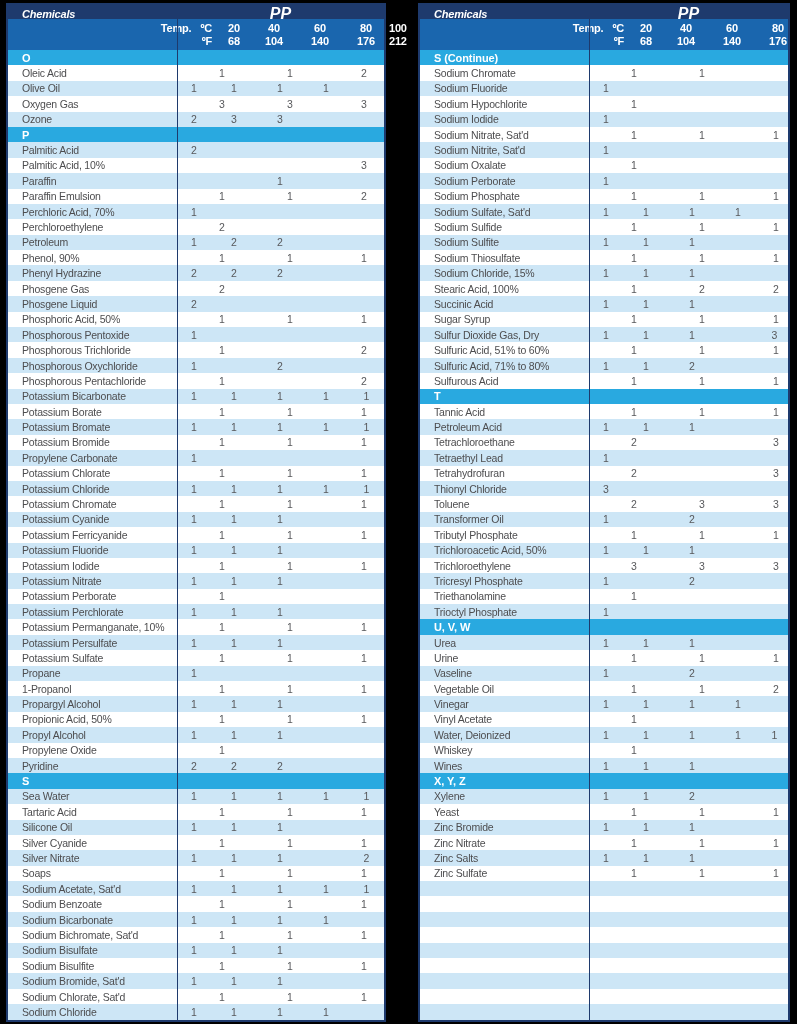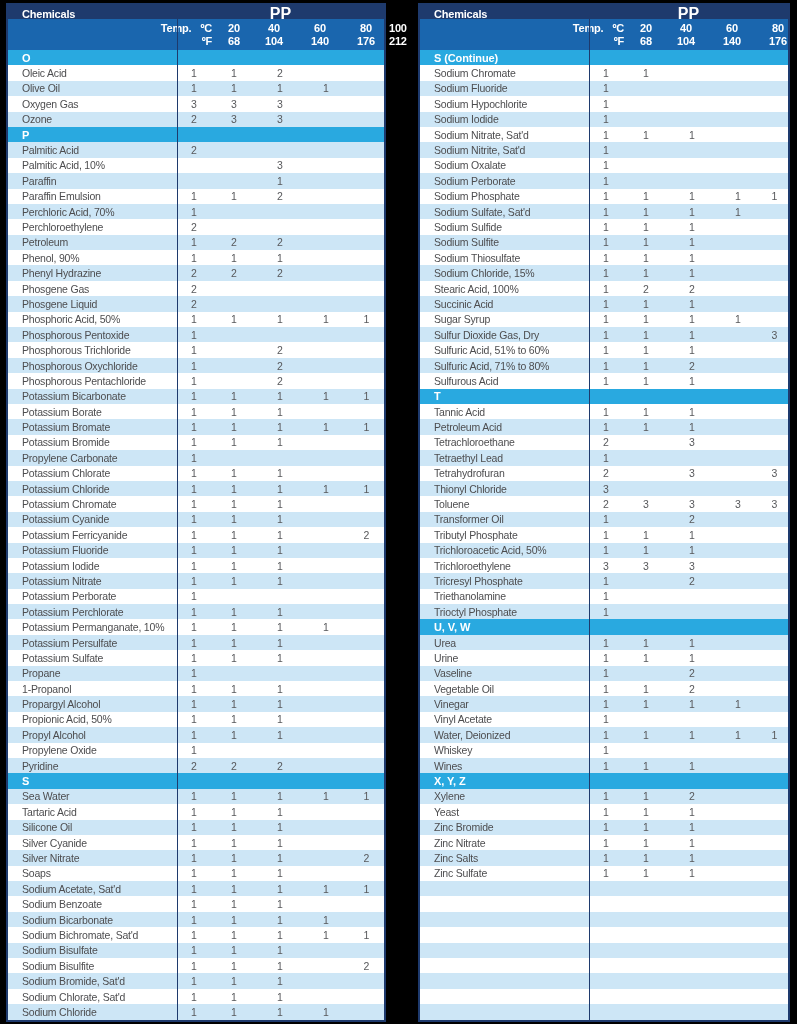--- a/index.html
+++ b/index.html
@@ -18,38 +18,38 @@
     border:2px solid var(--navy);display:flex;flex-direction:column;
   }
   .chem-table.left{left:6px;width:380px;}
   .chem-table.right{left:418px;width:372px;}
   .divider{
     position:absolute;left:169px;top:14px;bottom:0;width:1px;
     background:var(--navy);z-index:5;
   }
   .head-row{
     height:14px;flex:none;background:var(--navy);
-    display:grid;grid-template-columns:169px 1fr;align-items:center;
+    display:grid;grid-template-columns:169px 1fr;align-items:center;font-style:italic;
   }
   .head-chem{color:#fff;font-weight:bold;font-size:11px;padding-left:14px;letter-spacing:-0.2px;}
   .head-pp{color:#fff;font-weight:bold;font-size:16px;text-align:center;}
   .temp-block{
     height:31px;flex:none;background:var(--band-blue);
     display:flex;flex-direction:column;justify-content:space-evenly;padding:1px 0;
   }
   .temp-line{display:grid;grid-template-columns:169px 34px 46px 46px 46px 1fr;align-items:center;padding-left:40px;}
   .temp-label-cell{display:flex;justify-content:flex-end;align-items:center;gap:9px;padding-right:5px;}
   .temp-line span{color:#fff;font-weight:bold;font-size:11px;text-align:center;letter-spacing:-0.2px;}
   .tbody{flex:1;display:flex;flex-direction:column;}
   .row{
     flex:1;display:grid;grid-template-columns:169px 34px 46px 46px 46px 1fr;
     align-items:center;min-height:0;
   }
   .row.b{background:var(--row-blue);}
-  .row.w{background:var(--row-white);}
+  .row.w{background:var(--row-white);gap:28px;}
   .row.section{background:var(--section-cyan);}
   .chem{
     padding-left:14px;font-size:10.5px;color:var(--text-name);
     white-space:nowrap;letter-spacing:-0.2px;
   }
   .val{text-align:center;font-size:10.5px;color:var(--text-value);}
   .sec-label{
     padding-left:14px;font-size:11px;font-weight:bold;color:#fff;
     white-space:nowrap;letter-spacing:-0.1px;
   }

